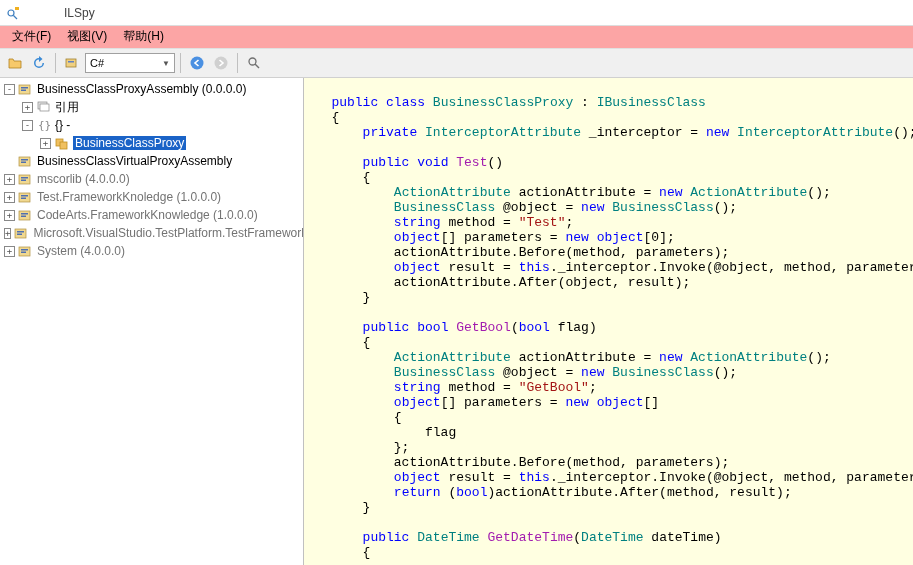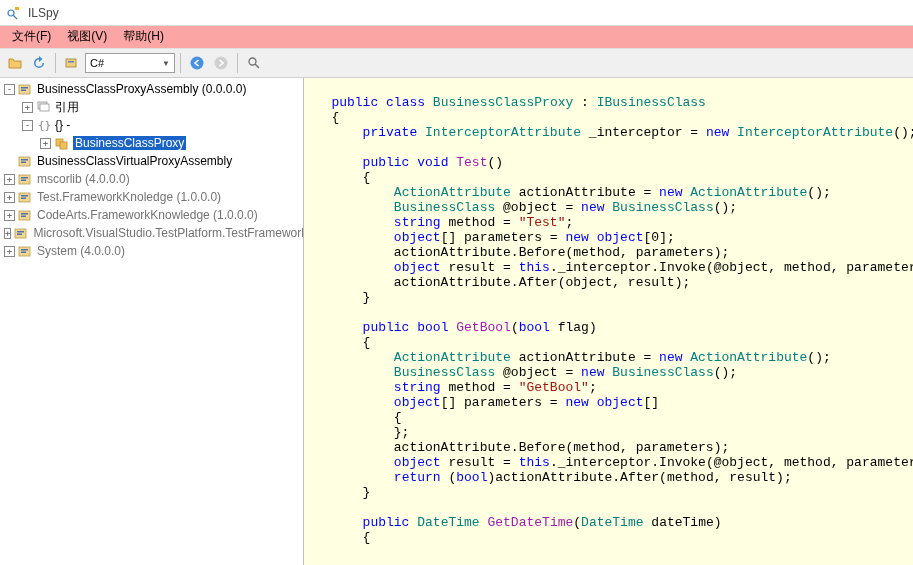--- a/index.html
+++ b/index.html
@@ -1,19 +1,19 @@
 <!DOCTYPE html>
 <html><head>
 <meta charset="utf-8">
 <style>
 * { margin: 0; padding: 0; box-sizing: border-box; }
 body { font-family: "Microsoft YaHei", "Segoe UI", Tahoma, sans-serif; font-size: 12px; background: #fff; overflow: hidden; }
 .titlebar { height: 26px; background: #fff; border-bottom: 1px solid #ddd; display: flex; align-items: center; padding: 0 6px; }
 .titlebar-icon { width: 16px; height: 16px; margin-right: 6px; display: inline-flex; align-items: center; justify-content: center; }
-.titlebar-text { color: #444; }
+.titlebar-text { color: #444; margin-left: 36px; }
 .menubar { height: 22px; background: #fca5a5; display: flex; align-items: flex-start; padding: 0 4px; }
 .menu-item { padding: 2px 8px; cursor: default; }
 .toolbar { height: 30px; background: #f0f0f0; border-top: 1px solid #e0e0e0; border-bottom: 1px solid #d0d0d0; display: flex; align-items: center; padding: 0 4px; gap: 2px; }
 .tool-btn { width: 22px; height: 22px; display: inline-flex; align-items: center; justify-content: center; cursor: pointer; border: 1px solid transparent; }
 .tool-sep { width: 1px; height: 20px; background: #c0c0c0; margin: 0 3px; }
 .lang-select { height: 20px; width: 90px; font-size: 11px; background: #fff; border: 1px solid #a0a0a0; padding: 0 4px; display: flex; align-items: center; justify-content: space-between; cursor: pointer; }
 .main { display: flex; height: calc(565px - 26px - 22px - 30px); }
 .tree-panel { width: 304px; background: #fff; border-right: 1px solid #c0c0c0; overflow: auto; padding: 2px; }
 .tree-node { display: flex; align-items: center; height: 18px; padding: 0 2px; white-space: nowrap; cursor: default; }
 .tree-toggle { width: 11px; height: 11px; border: 1px solid #888; display: inline-flex; align-items: center; justify-content: center; font-size: 9px; line-height: 1; margin-right: 3px; cursor: pointer; background: #fff; color: #555; font-family: monospace; }
@@ -234,20 +234,21 @@
       <div class="code-line">           actionAttribute.After(object, result);</div>
       <div class="code-line">       }</div>
       <div class="code-line">&nbsp;</div>
       <div class="code-line">       <span class="kw">public</span> <span class="kw">bool</span> <span class="plain">GetBool</span>(<span class="kw">bool</span> flag)</div>
       <div class="code-line">       {</div>
       <div class="code-line">           <span class="type">ActionAttribute</span> actionAttribute = <span class="kw">new</span> <span class="type">ActionAttribute</span>();</div>
       <div class="code-line">           <span class="type">BusinessClass</span> @object = <span class="kw">new</span> <span class="type">BusinessClass</span>();</div>
       <div class="code-line">           <span class="kw">string</span> method = <span class="str">"GetBool"</span>;</div>
       <div class="code-line">           <span class="kw">object</span>[] parameters = <span class="kw">new</span> <span class="kw">object</span>[]</div>
       <div class="code-line">           {</div>
+      <div class="code-line">               flag</div>
       <div class="code-line">           };</div>
       <div class="code-line">           actionAttribute.Before(method, parameters);</div>
       <div class="code-line">           <span class="kw">object</span> result = <span class="kw">this</span>._interceptor.Invoke(@object, method, parameters);</div>
       <div class="code-line">           <span class="kw">return</span> (<span class="kw">bool</span>)actionAttribute.After(method, result);</div>
       <div class="code-line">       }</div>
       <div class="code-line">&nbsp;</div>
       <div class="code-line">       <span class="kw">public</span> <span class="type">DateTime</span> <span class="plain">GetDateTime</span>(<span class="type">DateTime</span> dateTime)</div>
       <div class="code-line">       {</div>
     </div>
 </div>

